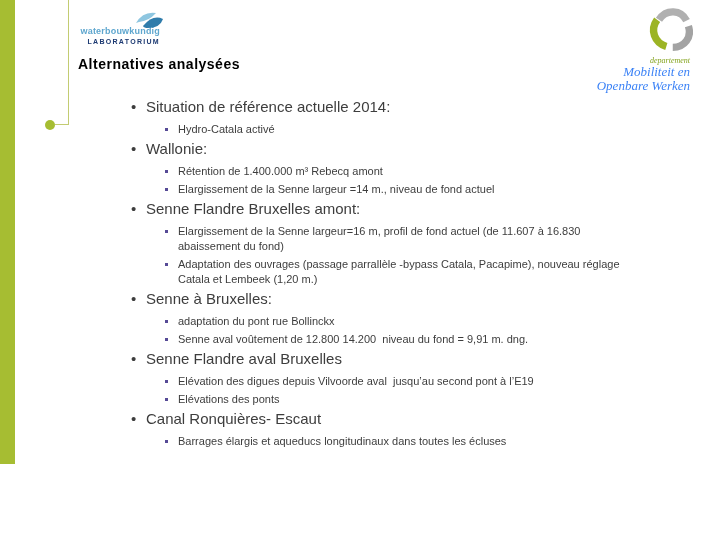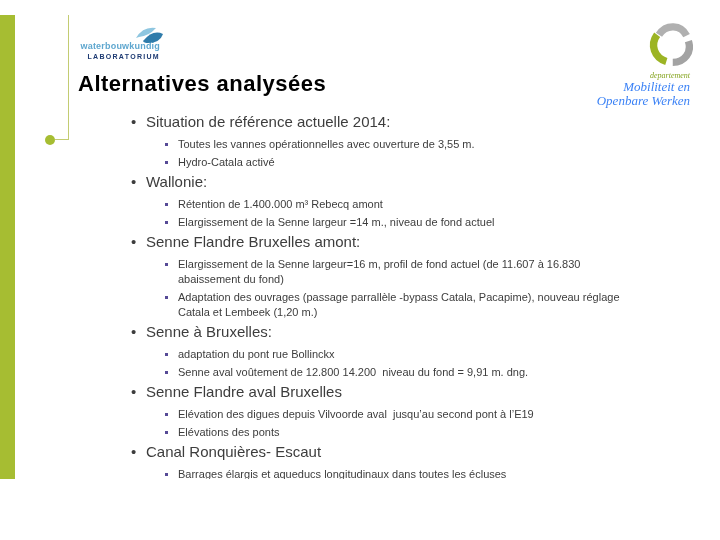--- a/index.html
+++ b/index.html
@@ -1,17 +1,17 @@
 <!DOCTYPE html>
 <html><head>
 <meta charset="utf-8">
 <style>
   html,body{margin:0;padding:0;background:#fff;}
   .slide{position:relative;width:720px;height:464px;background:#ffffff;overflow:hidden;
-         font-family:"Liberation Sans",sans-serif;margin-top:15px;}
+         font-family:"Liberation Sans",sans-serif;}
 
   
   .green-bar{position:absolute;left:0;top:0;width:15px;height:540px;background:#a6bd32;}
   .v-guide{position:absolute;left:68px;top:0;width:1px;height:125px;background:#c3cc72;}
   .h-guide{position:absolute;left:55px;top:124px;width:13px;height:1px;background:#c3cc72;}
   .guide-dot{position:absolute;left:45px;top:120px;width:10px;height:10px;border-radius:50%;background:#a6bd32;}
 
   
   .wl-logo{position:absolute;left:78px;top:12px;width:82px;text-align:right;line-height:1;}
   .wl-swoosh{position:absolute;right:-6px;top:-2px;}
@@ -19,21 +19,21 @@
   .wl-line2{font-size:7px;font-weight:bold;color:#1d3a72;letter-spacing:1.3px;margin-top:2px;}
 
   
   .mow{position:absolute;right:25px;top:4px;text-align:right;}
   .mow-mark{margin-right:2px;}
   .mow-dep{font-size:8px;font-style:italic;color:#84a31d;line-height:9px;
            font-family:"Liberation Serif",serif;padding-right:5px;}
   .mow-l2,.mow-l3{font-size:13px;font-style:italic;color:#3b82f6;line-height:14px;
            font-family:"Liberation Serif",serif;padding-right:5px;}
 
-  .title{position:absolute;left:78px;top:56px;font-size:22px;font-weight:bold;
+  .title{position:absolute;left:78px;top:56px;font-size:14px;font-weight:bold;
          letter-spacing:.5px;color:#000;}
 
   
   .content{position:absolute;left:130px;top:98px;width:512px;}
   .section{margin-bottom:2px;}
   .sec-title{position:relative;padding-left:16px;font-size:15px;line-height:17px;
              color:#3d3d3d;margin:0 0 7px 0;}
   .sec-title::before{content:"\2022";position:absolute;left:1px;top:0;color:#3d3d3d;}
   .sub{position:relative;margin:0 0 3px 33px;padding-left:15px;font-size:11px;line-height:15px;
        color:#3d3d3d;max-width:478px;white-space:pre-wrap;}
@@ -74,21 +74,20 @@
     <div class="mow-l2">Mobiliteit en</div>
     <div class="mow-l3">Openbare Werken</div>
   </div>
 
   <div class="title">Alternatives analysées</div>
 
   <div class="content">
 
     <div class="section">
       <div class="sec-title">Situation de référence actuelle 2014:</div>
-      <div class="sub">Toutes les vannes opérationnelles avec ouverture de 3,55 m.</div>
       <div class="sub">Hydro-Catala activé</div>
     </div>
 
     <div class="section">
       <div class="sec-title">Wallonie:</div>
       <div class="sub">Rétention de 1.400.000 m³ Rebecq amont</div>
       <div class="sub">Elargissement de la Senne largeur =14 m., niveau de fond actuel</div>
     </div>
 
     <div class="section">

